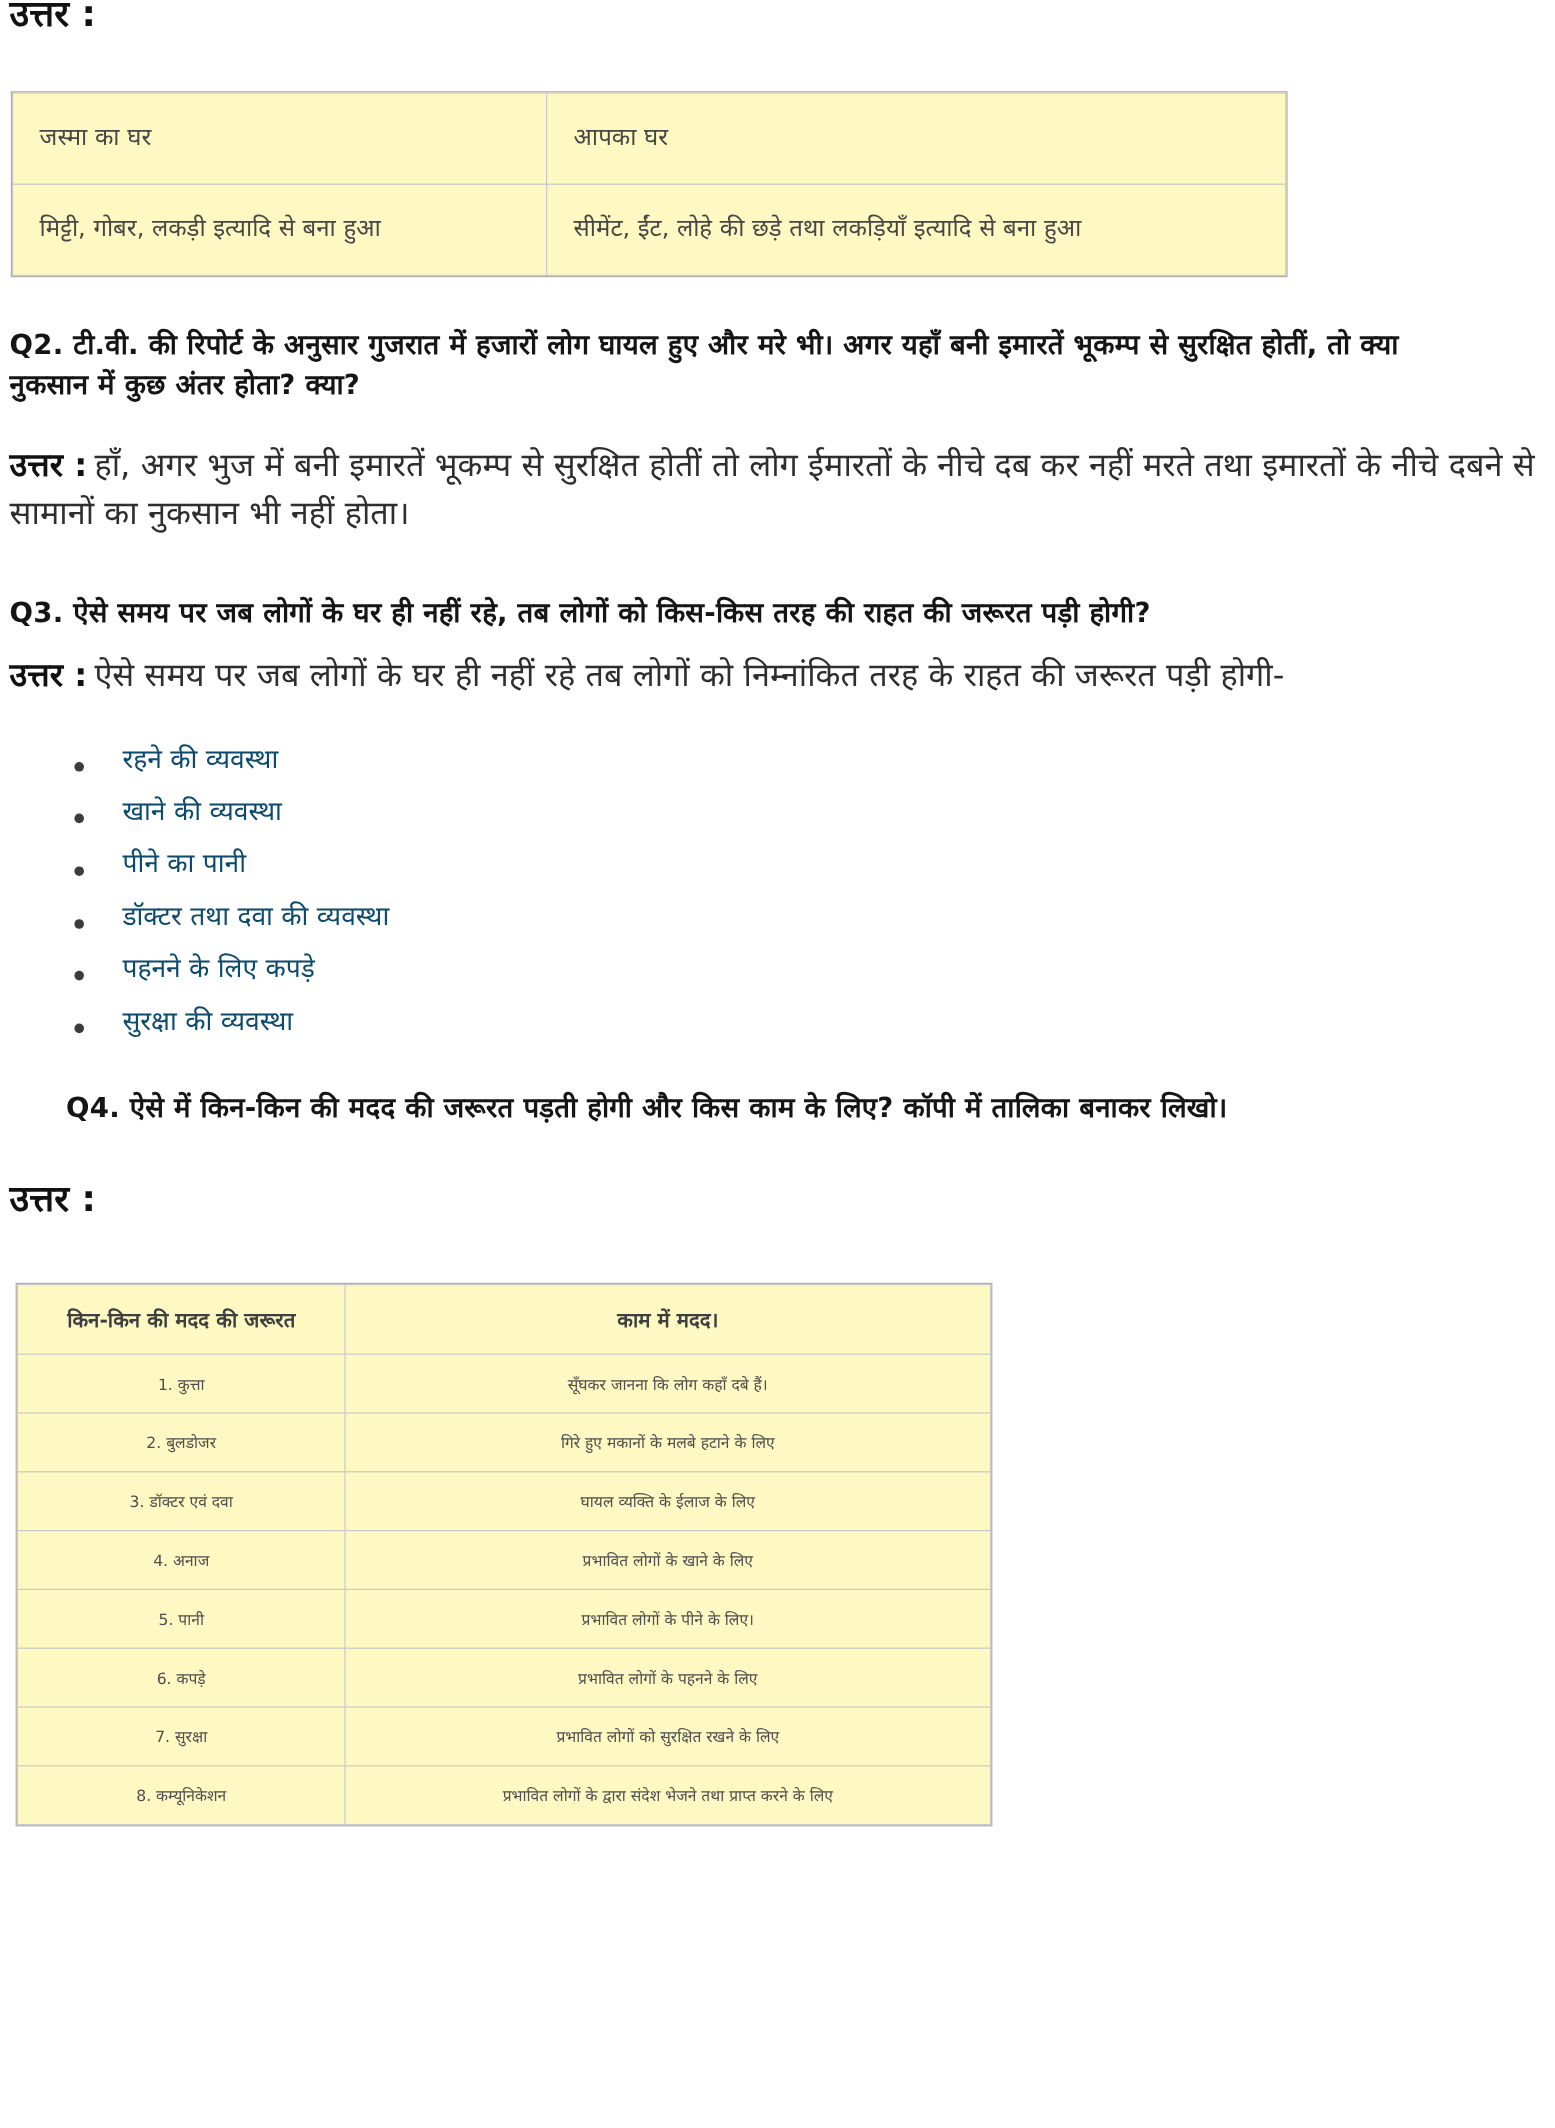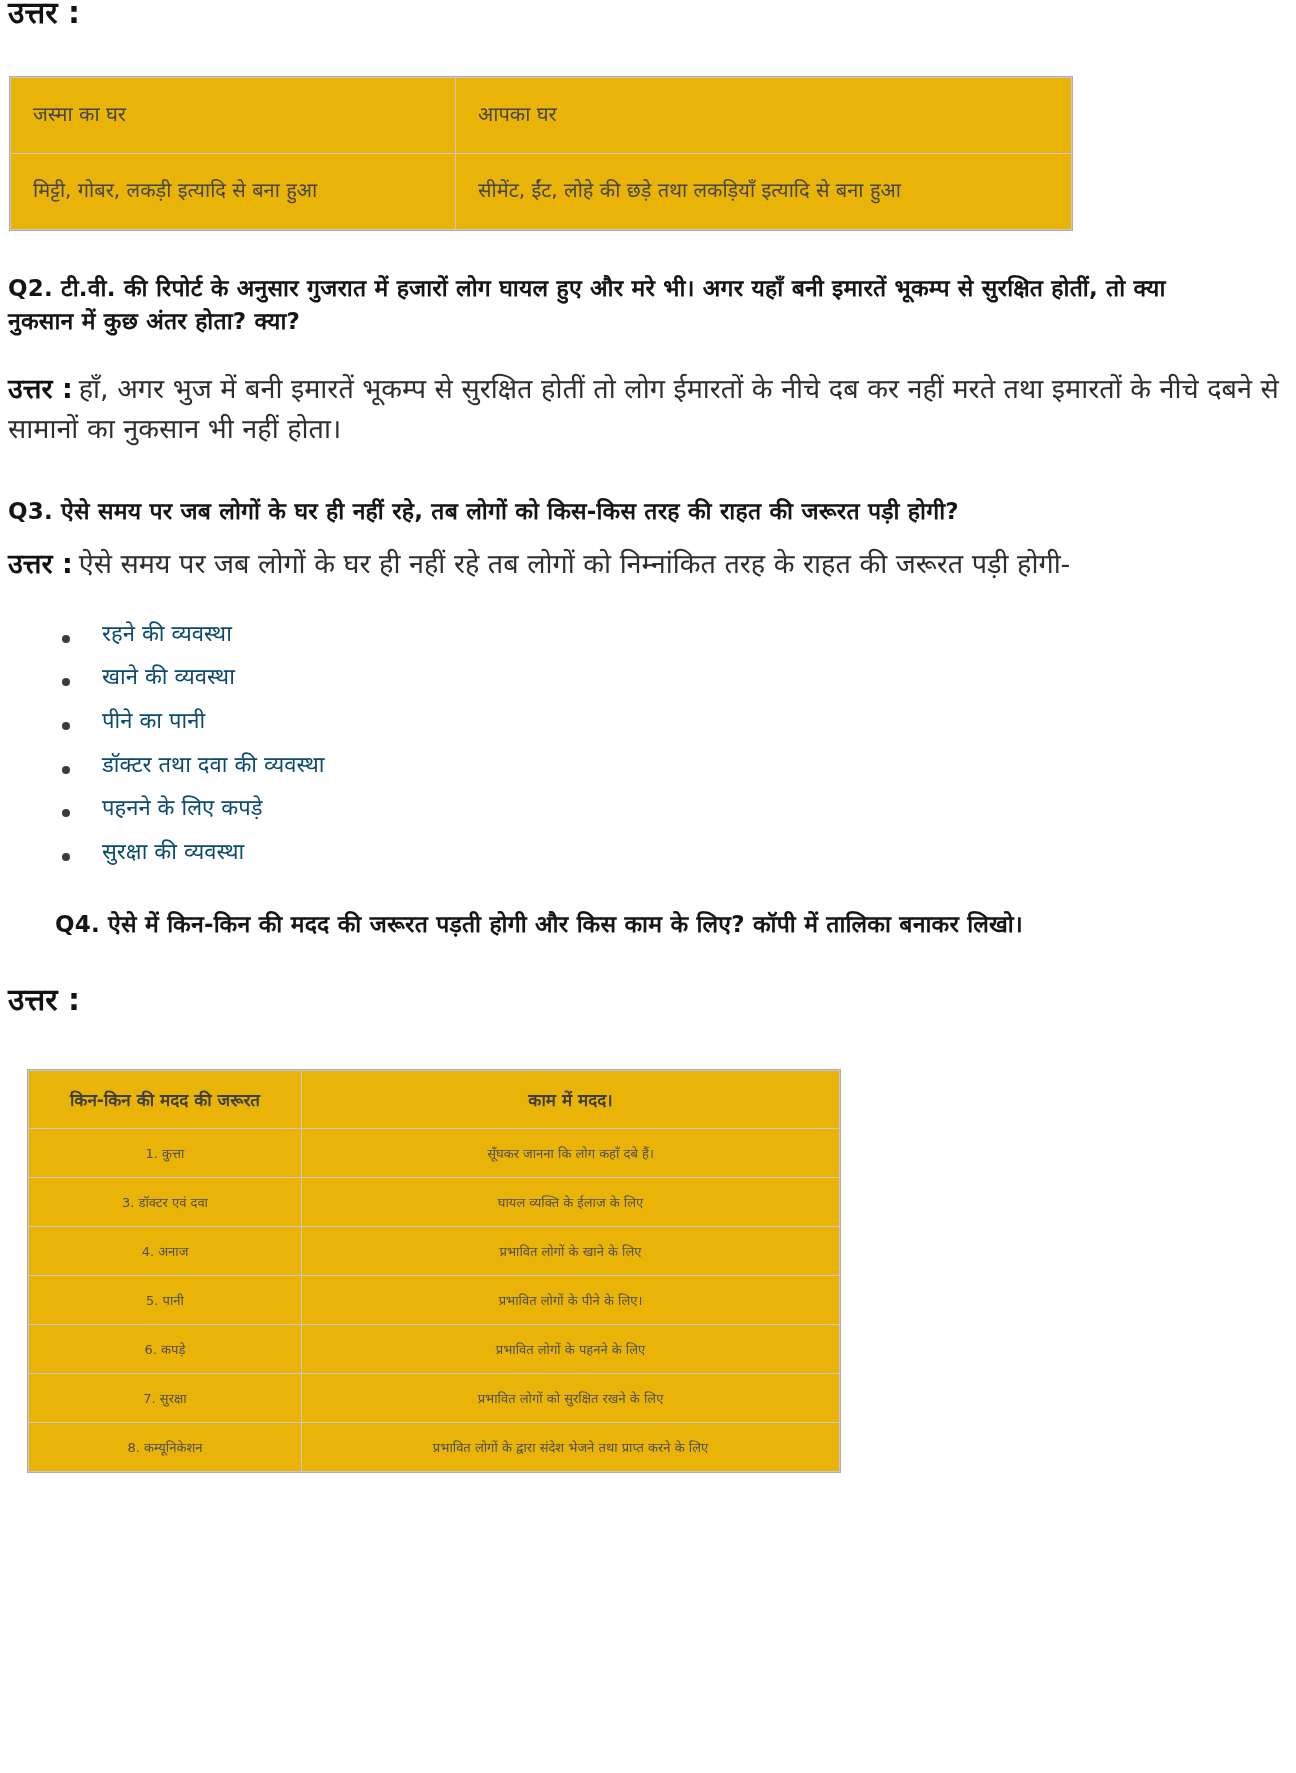--- a/index.html
+++ b/index.html
@@ -22,21 +22,21 @@
     line-height:1.45;margin:0;max-width:1180px;
     letter-spacing:.2px;
   }
   .body-text{
     font-size:27px;font-weight:400;color:#2e2e2e;
     line-height:1.48;margin:0;max-width:1288px;
   }
   .body-text .lbl{font-weight:700;color:#111;margin-right:6px;}
 
   
-  table{border-collapse:collapse;background:#eab308;padding-left:32px;}
+  table{border-collapse:collapse;background:#fef9c3;padding-left:32px;}
   .scan-table{box-shadow:0 0 0 1px #adadad;}
   .scan-table th,.scan-table td{
     border:1px solid #c9c9c9;
     font-weight:400;
     vertical-align:middle;
   }
 
   
   .table1{width:1062px;margin:46px 0 0 2px;}
   .table1 th,.table1 td{
@@ -53,21 +53,21 @@
     position:relative;
     font-size:22px;color:#0c4a6e;line-height:1.3;
     padding:0 0 0 42px;margin:0 0 15px 0;
   }
   .relief-list li::before{
     content:"";position:absolute;left:2px;top:15px;
     width:8px;height:8px;border-radius:50%;background:#3c3c3c;
   }
 
   
-  .table2{width:812px;margin:52px 0 0 20px;}
+  .table2{width:812px;margin:52px 0 0 6px;}
   .table2 th{
     font-size:17px;color:#3f3f3f;text-align:center;
     padding:17px 10px;font-weight:600;
   }
   .table2 td{
     font-size:13px;color:#4f4f4f;text-align:center;
     padding:15px 14px;
   }
   .table2 th:first-child,.table2 td:first-child{width:244px;}
 
@@ -131,20 +131,24 @@
           <th>किन-किन की मदद की जरूरत</th>
           <th>काम में मदद।</th>
         </tr>
       </thead>
       <tbody>
         <tr>
           <td>1. कुत्ता</td>
           <td>सूँघकर जानना कि लोग कहाँ दबे हैं।</td>
         </tr>
         <tr>
+          <td>2. बुलडोजर</td>
+          <td>गिरे हुए मकानों के मलबे हटाने के लिए</td>
+        </tr>
+        <tr>
           <td>3. डॉक्टर एवं दवा</td>
           <td>घायल व्यक्ति के ईलाज के लिए</td>
         </tr>
         <tr>
           <td>4. अनाज</td>
           <td>प्रभावित लोगों के खाने के लिए</td>
         </tr>
         <tr>
           <td>5. पानी</td>
           <td>प्रभावित लोगों के पीने के लिए।</td>

